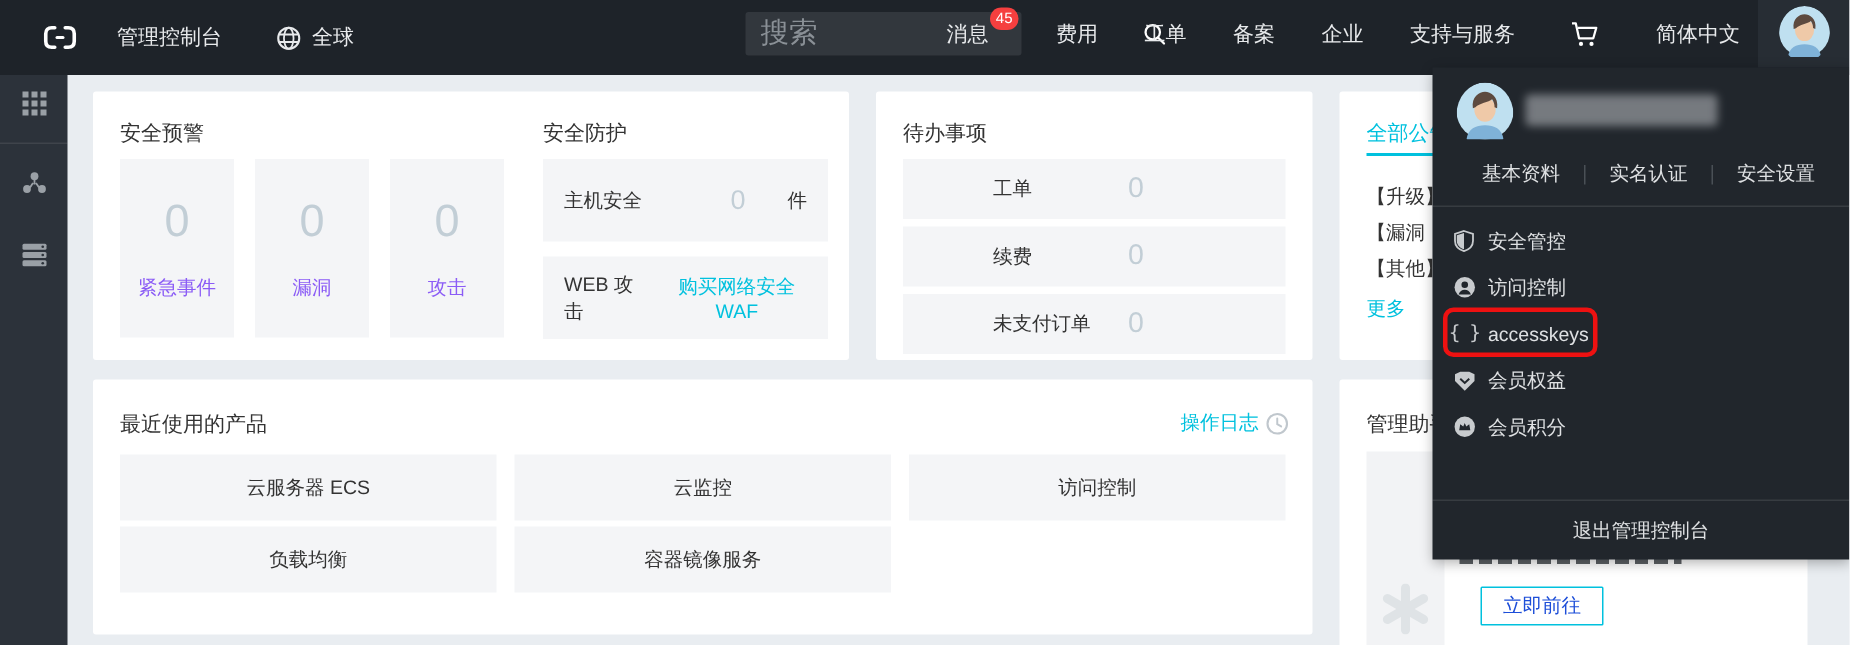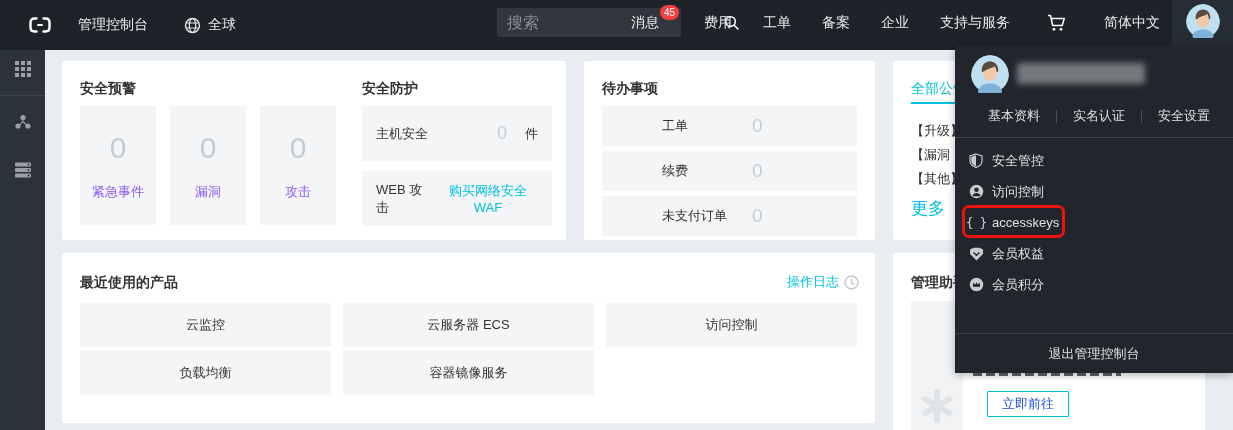--- a/index.html
+++ b/index.html
@@ -8,55 +8,55 @@
 
   
   .topbar { position:absolute; top:0; left:0; width:1233px; height:50px; background:#1e2329;
             display:flex; align-items:center; color:#e8eaec; font-size:14px; z-index:20; }
   .logo { margin-left:28px; display:flex; align-items:center; }
   .tb-title { margin-left:26px; cursor:pointer; }
   .region { margin-left:36px; display:flex; align-items:flex-end; gap:7px; cursor:pointer; }
   .search { position:absolute; left:497px; top:8px; width:184px; height:29px; background:#32373d;
             border-radius:2px; display:flex; align-items:center; }
   .search input { flex:1; background:transparent; border:none; outline:none; color:#cfd3d7;
-                  font-size:16px; padding:0 10px; font-family:"Liberation Sans",sans-serif; }
+                  font-size:19px; padding:0 10px; font-family:"Liberation Sans",sans-serif; }
   .search input::placeholder { color:#8a9096; }
   .s-div { width:1px; height:16px; background:#4a5056; }
   .s-btn { width:34px; height:100%; display:flex; align-items:center; justify-content:center; cursor:pointer; }
   .t-nav { position:absolute; right:73px; top:0; height:45px; display:flex; align-items:center; gap:31px;margin-left:16px; }
   .t-item { cursor:pointer; white-space:nowrap; position:relative; }
   .badge { position:absolute; top:-9px; right:-20px; background:#f53f3f; color:#fff; font-size:10px;
            height:15px; line-height:15px; padding:0 4px; border-radius:8px; }
   .msg { margin-right:14px; }
   .cart { margin:0 6px; display:flex; align-items:center; cursor:pointer; }
   .avatar-cell { position:absolute; right:0; top:0; width:61px; height:45px; background:#272d34;
                  display:flex; align-items:center; justify-content:center; cursor:pointer; }
   .avatar { border-radius:50%; overflow:hidden; display:block; }
 
   
   .sidebar { position:absolute; top:45px; left:0; width:45px; height:385px; background:#2c323a; z-index:5; }
   .sb-icon { width:45px; height:48px; display:flex; align-items:center; justify-content:center; cursor:pointer; }
   .sb-divider { height:1px; background:rgba(255,255,255,0.09); margin:2px 0; }
 
   
   .card { position:absolute; background:#fff; border-radius:2px; }
-  .card-title { font-size:14px; color:#333; font-weight:700; }
+  .card-title { font-size:14px; color:#333; font-weight:400; }
   .teal { color:#00c1de; }
 
   
   .card-sec { left:62px; top:61px; width:504px; height:179px; }
   .sec-title { position:absolute; left:18px; top:19px; }
   .tiles { position:absolute; left:18px; top:45px; display:flex; gap:14px; }
   .tile { width:76px; height:119px; background:#f4f5f7; display:flex; flex-direction:column;
           align-items:center; justify-content:center; gap:18px; cursor:pointer; }
   .tile .num { font-size:30px; font-weight:300; color:#c2ced6; }
   .tile .lbl { font-size:13px; color:#8b5cf6; }
   .prot-title { position:absolute; left:300px; top:19px; }
   .prot-row { position:absolute; left:300px; width:190px; height:55px; background:#f4f5f7;
-              display:flex; align-items:center; padding:0 14px; font-size:13px; color:#333; }
+              display:flex; align-items:center; padding:0 14px; font-size:13px; color:#333;gap:10px; }
   .prot-row.r1 { top:45px; }
   .prot-row.r2 { top:110px; }
   .prot-num { font-size:18px; font-weight:300; color:#c2ced6; margin-left:auto; margin-right:18px; }
   .prot-link { margin-left:8px; cursor:pointer;text-align:center; }
 
   
   .card-todo { left:584px; top:61px; width:291px; height:179px; }
   .todo-title { position:absolute; left:18px; top:19px; }
   .todo-rows { position:absolute; left:18px; top:45px; width:255px; display:flex; flex-direction:column; gap:5px; }
   .todo-row { height:40px; background:#f4f5f7; display:flex; align-items:center; font-size:13px;
@@ -65,21 +65,21 @@
   .todo-row .val { position:absolute; left:150px; font-size:19px; font-weight:300; color:#c2ced6; }
   .todo-row { position:relative; }
 
   
   .card-ann { left:893px; top:61px; width:312px; height:179px; }
   .ann-tab { position:absolute; left:18px; top:19px; font-size:14px; cursor:pointer; }
   .ann-underline { position:absolute; left:18px; top:41px; width:58px; height:2px; background:#00c1de; }
   .ann-items { position:absolute; left:18px; top:58px; font-size:13px; color:#333; line-height:24px;
                white-space:nowrap; }
   .ann-item { cursor:pointer; }
-  .ann-more { position:absolute; left:18px; top:136px; font-size:17px; cursor:pointer; }
+  .ann-more { position:absolute; left:18px; top:136px; font-size:13px; cursor:pointer; }
 
   
   .card-recent { left:62px; top:253px; width:813px; height:170px; }
   .rec-title { position:absolute; left:18px; top:21px; }
   .rec-log { position:absolute; right:16px; top:20px; display:flex; align-items:center; gap:5px;
              font-size:13px; cursor:pointer; }
   .prod-grid { position:absolute; left:18px; top:50px; width:777px; display:grid;
                grid-template-columns:repeat(3,1fr); gap:4px 12px; }
   .prod { height:44px; background:#f4f5f7; display:flex; align-items:center; justify-content:center;
           font-size:13px; color:#333; cursor:pointer; }
@@ -279,22 +279,22 @@
   <section class="card card-recent">
     <div class="card-title rec-title">最近使用的产品</div>
     <div class="rec-log teal">
       <span>操作日志</span>
       <svg width="15" height="15" viewBox="0 0 15 15" fill="none">
         <circle cx="7.5" cy="7.5" r="6.5" stroke="#c0c7cd" stroke-width="1.4"></circle>
         <path d="M7.5 4v3.8l2.6 1.5" stroke="#c0c7cd" stroke-width="1.3" stroke-linecap="round"></path>
       </svg>
     </div>
     <div class="prod-grid">
+      <div class="prod">云服务器 ECS</div>
       <div class="prod">云监控</div>
-      <div class="prod">云服务器 ECS</div>
       <div class="prod">访问控制</div>
       <div class="prod">负载均衡</div>
       <div class="prod">容器镜像服务</div>
     </div>
   </section>
 
   <section class="card card-asst">
     <div class="card-title asst-title">管理助手</div>
     <div class="asst-panel">
       <svg class="asterisk" width="34" height="34" viewBox="0 0 34 34" fill="none">

